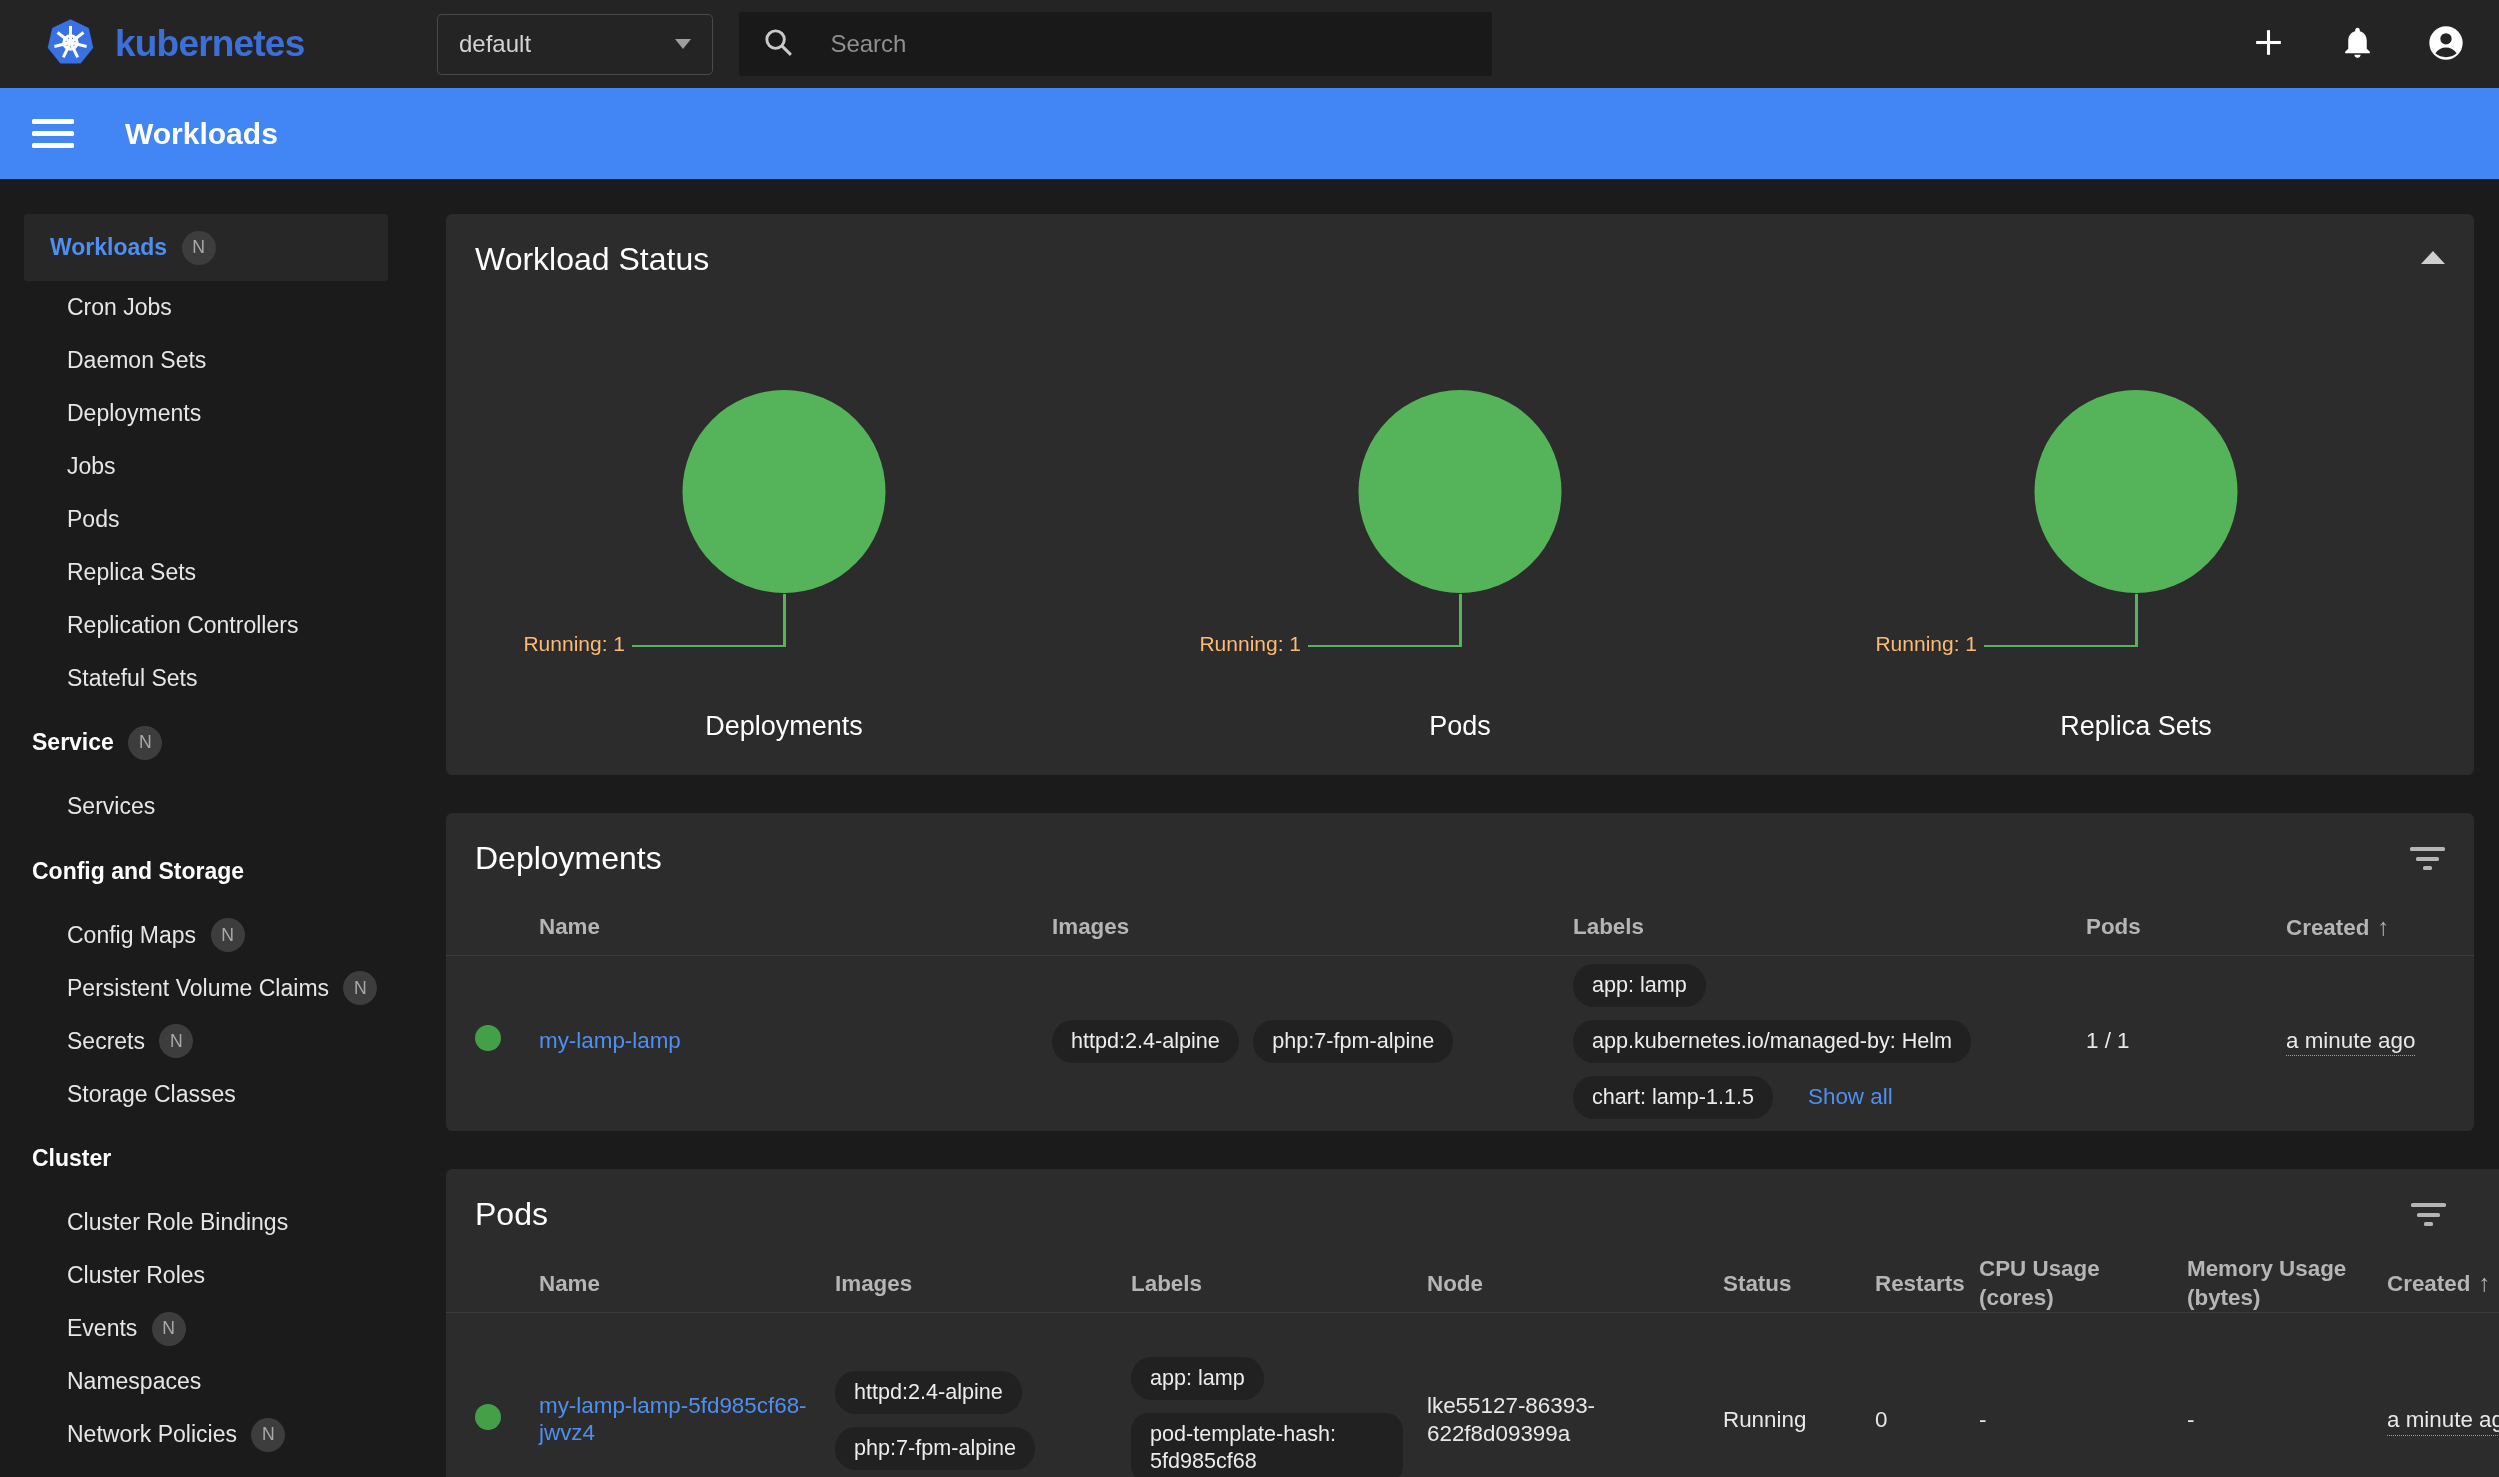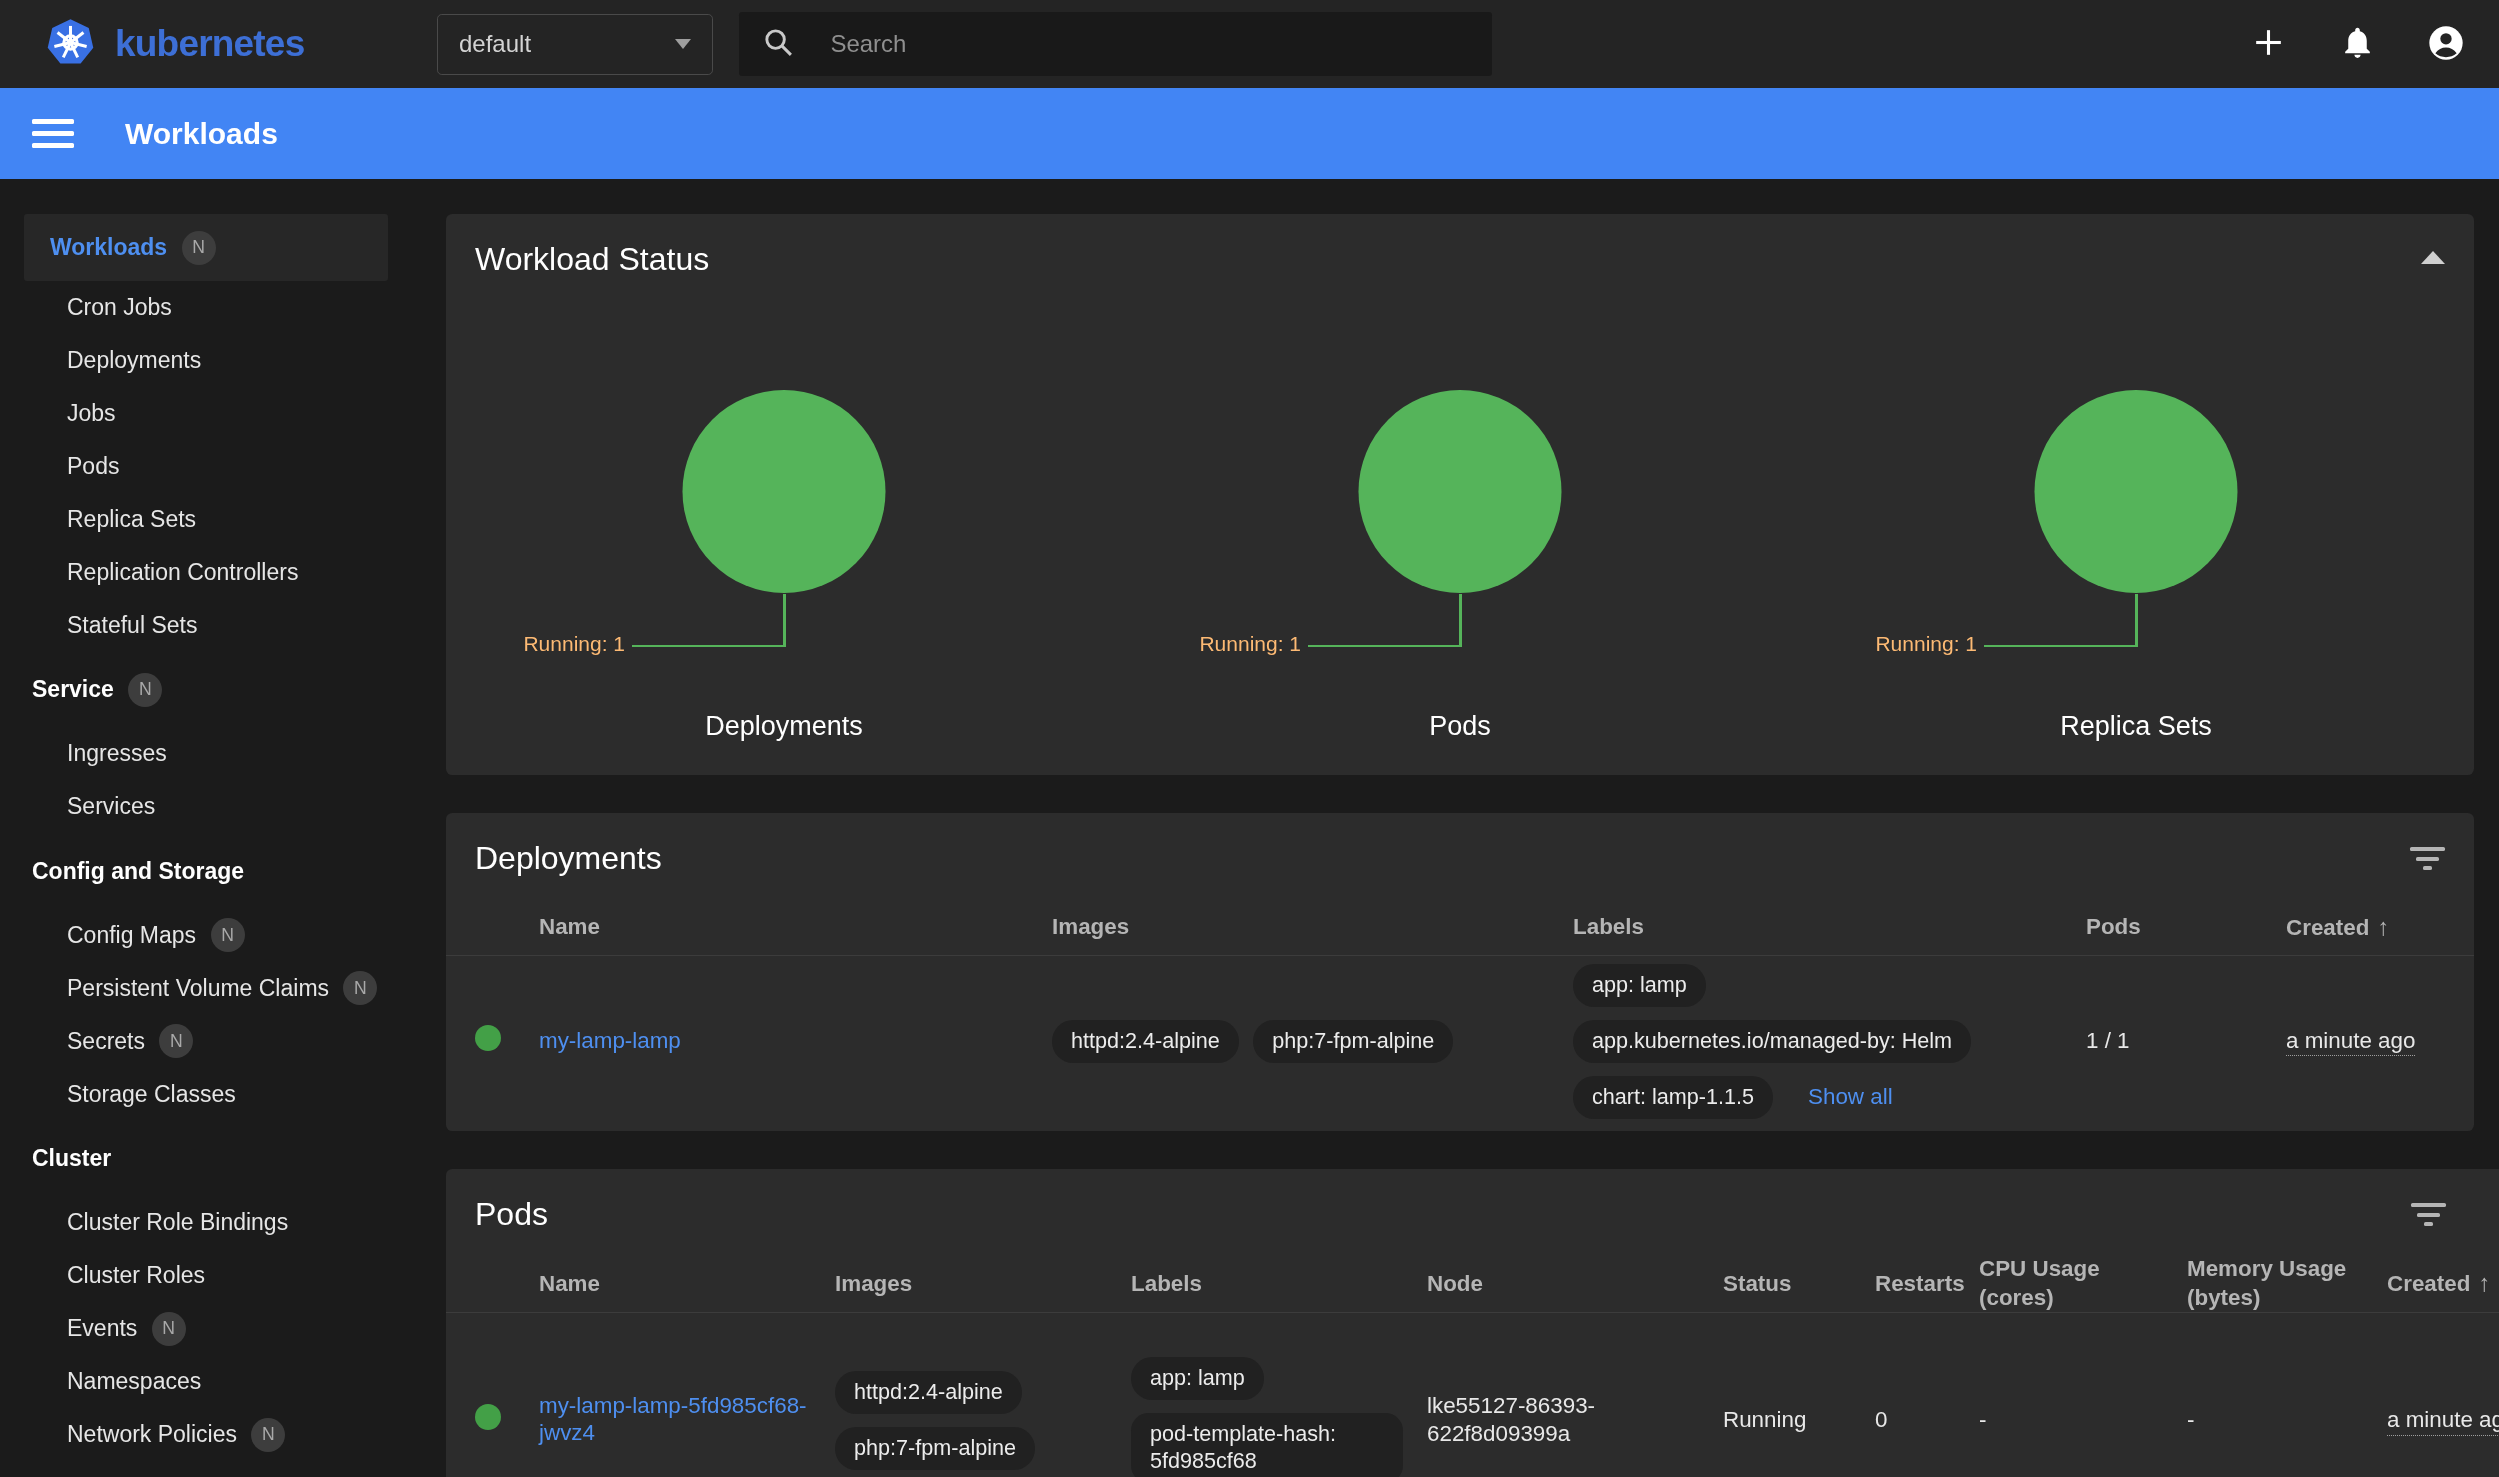--- a/index.html
+++ b/index.html
@@ -166,43 +166,43 @@
 
   <nav class="sidebar" id="sidebar">
       <div class="side-item selected">
         <span class="side-label">Workloads</span>
         <span class="nbadge">N</span>
       </div>
       <div class="side-item item">
         <span class="side-label">Cron Jobs</span>
       </div>
       <div class="side-item item">
+        <span class="side-label">Daemon Sets</span>
+      </div>
+      <div class="side-item item">
         <span class="side-label">Deployments</span>
       </div>
       <div class="side-item item">
         <span class="side-label">Jobs</span>
       </div>
       <div class="side-item item">
         <span class="side-label">Pods</span>
       </div>
       <div class="side-item item">
         <span class="side-label">Replica Sets</span>
       </div>
       <div class="side-item item">
         <span class="side-label">Replication Controllers</span>
       </div>
       <div class="side-item item">
         <span class="side-label">Stateful Sets</span>
       </div>
       <div class="side-item section">
         <span class="side-label">Service</span>
         <span class="nbadge">N</span>
-      </div>
-      <div class="side-item item">
-        <span class="side-label">Ingresses</span>
       </div>
       <div class="side-item item">
         <span class="side-label">Services</span>
       </div>
       <div class="side-item section">
         <span class="side-label">Config and Storage</span>
       </div>
       <div class="side-item item">
         <span class="side-label">Config Maps</span>
         <span class="nbadge">N</span>

